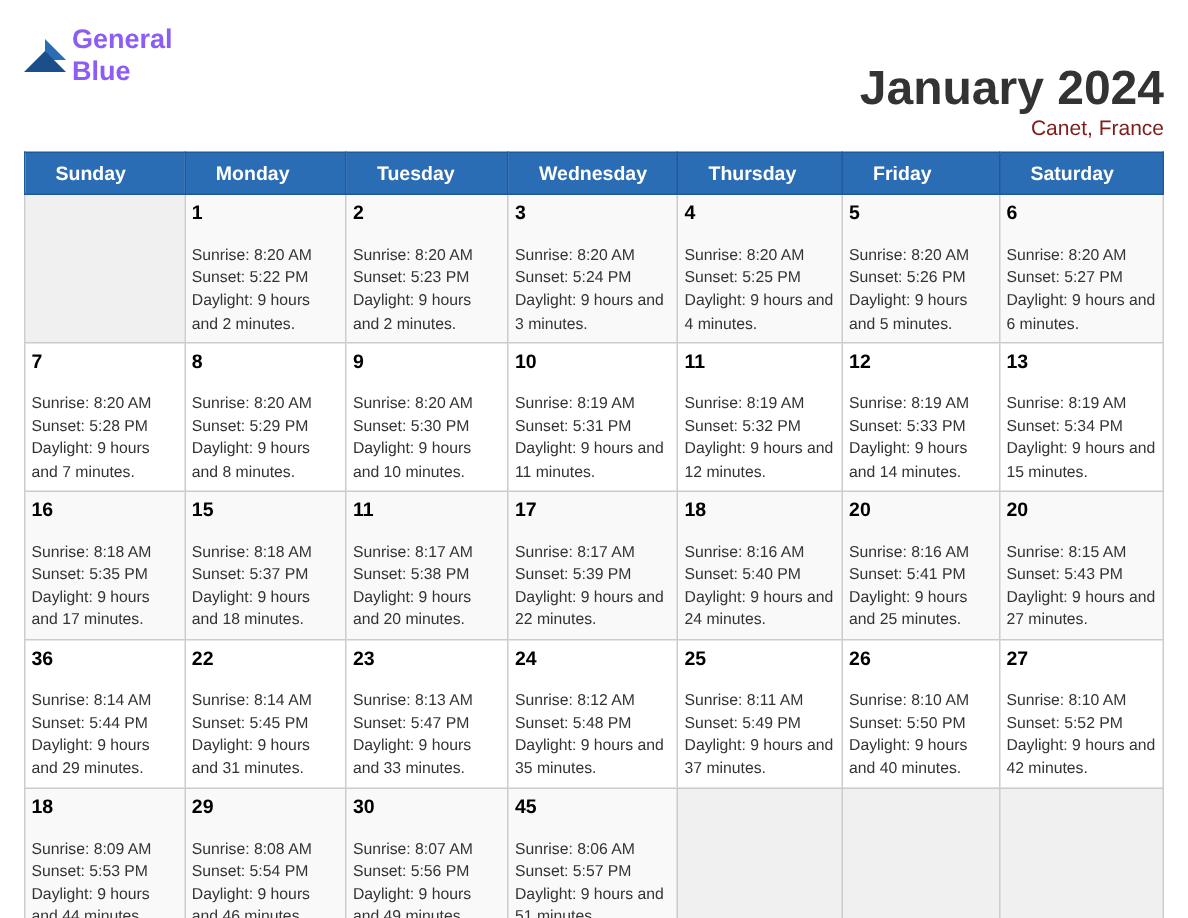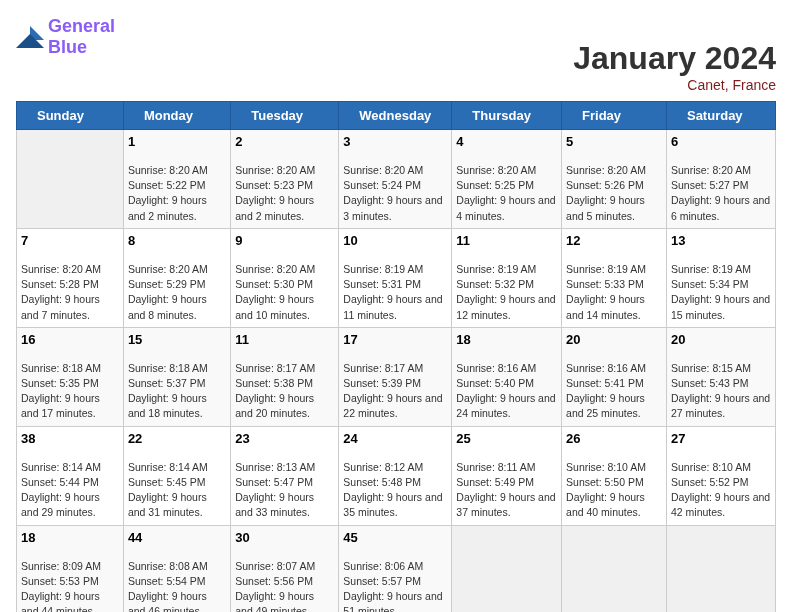--- a/index.html
+++ b/index.html
@@ -196,21 +196,21 @@
           <span class="day-number">20</span>
           <div class="day-info">Sunrise: 8:16 AM<br>Sunset: 5:41 PM<br>Daylight: 9 hours and 25 minutes.</div>
         </td>
         <td>
           <span class="day-number">20</span>
           <div class="day-info">Sunrise: 8:15 AM<br>Sunset: 5:43 PM<br>Daylight: 9 hours and 27 minutes.</div>
         </td>
       </tr>
       <tr>
         <td>
-          <span class="day-number">38</span>
+          <span class="day-number">36</span>
           <div class="day-info">Sunrise: 8:14 AM<br>Sunset: 5:44 PM<br>Daylight: 9 hours and 29 minutes.</div>
         </td>
         <td>
           <span class="day-number">22</span>
           <div class="day-info">Sunrise: 8:14 AM<br>Sunset: 5:45 PM<br>Daylight: 9 hours and 31 minutes.</div>
         </td>
         <td>
           <span class="day-number">23</span>
           <div class="day-info">Sunrise: 8:13 AM<br>Sunset: 5:47 PM<br>Daylight: 9 hours and 33 minutes.</div>
         </td>
@@ -230,21 +230,21 @@
           <span class="day-number">27</span>
           <div class="day-info">Sunrise: 8:10 AM<br>Sunset: 5:52 PM<br>Daylight: 9 hours and 42 minutes.</div>
         </td>
       </tr>
       <tr>
         <td>
           <span class="day-number">18</span>
           <div class="day-info">Sunrise: 8:09 AM<br>Sunset: 5:53 PM<br>Daylight: 9 hours and 44 minutes.</div>
         </td>
         <td>
-          <span class="day-number">44</span>
+          <span class="day-number">29</span>
           <div class="day-info">Sunrise: 8:08 AM<br>Sunset: 5:54 PM<br>Daylight: 9 hours and 46 minutes.</div>
         </td>
         <td>
           <span class="day-number">30</span>
           <div class="day-info">Sunrise: 8:07 AM<br>Sunset: 5:56 PM<br>Daylight: 9 hours and 49 minutes.</div>
         </td>
         <td>
           <span class="day-number">45</span>
           <div class="day-info">Sunrise: 8:06 AM<br>Sunset: 5:57 PM<br>Daylight: 9 hours and 51 minutes.</div>
         </td>

